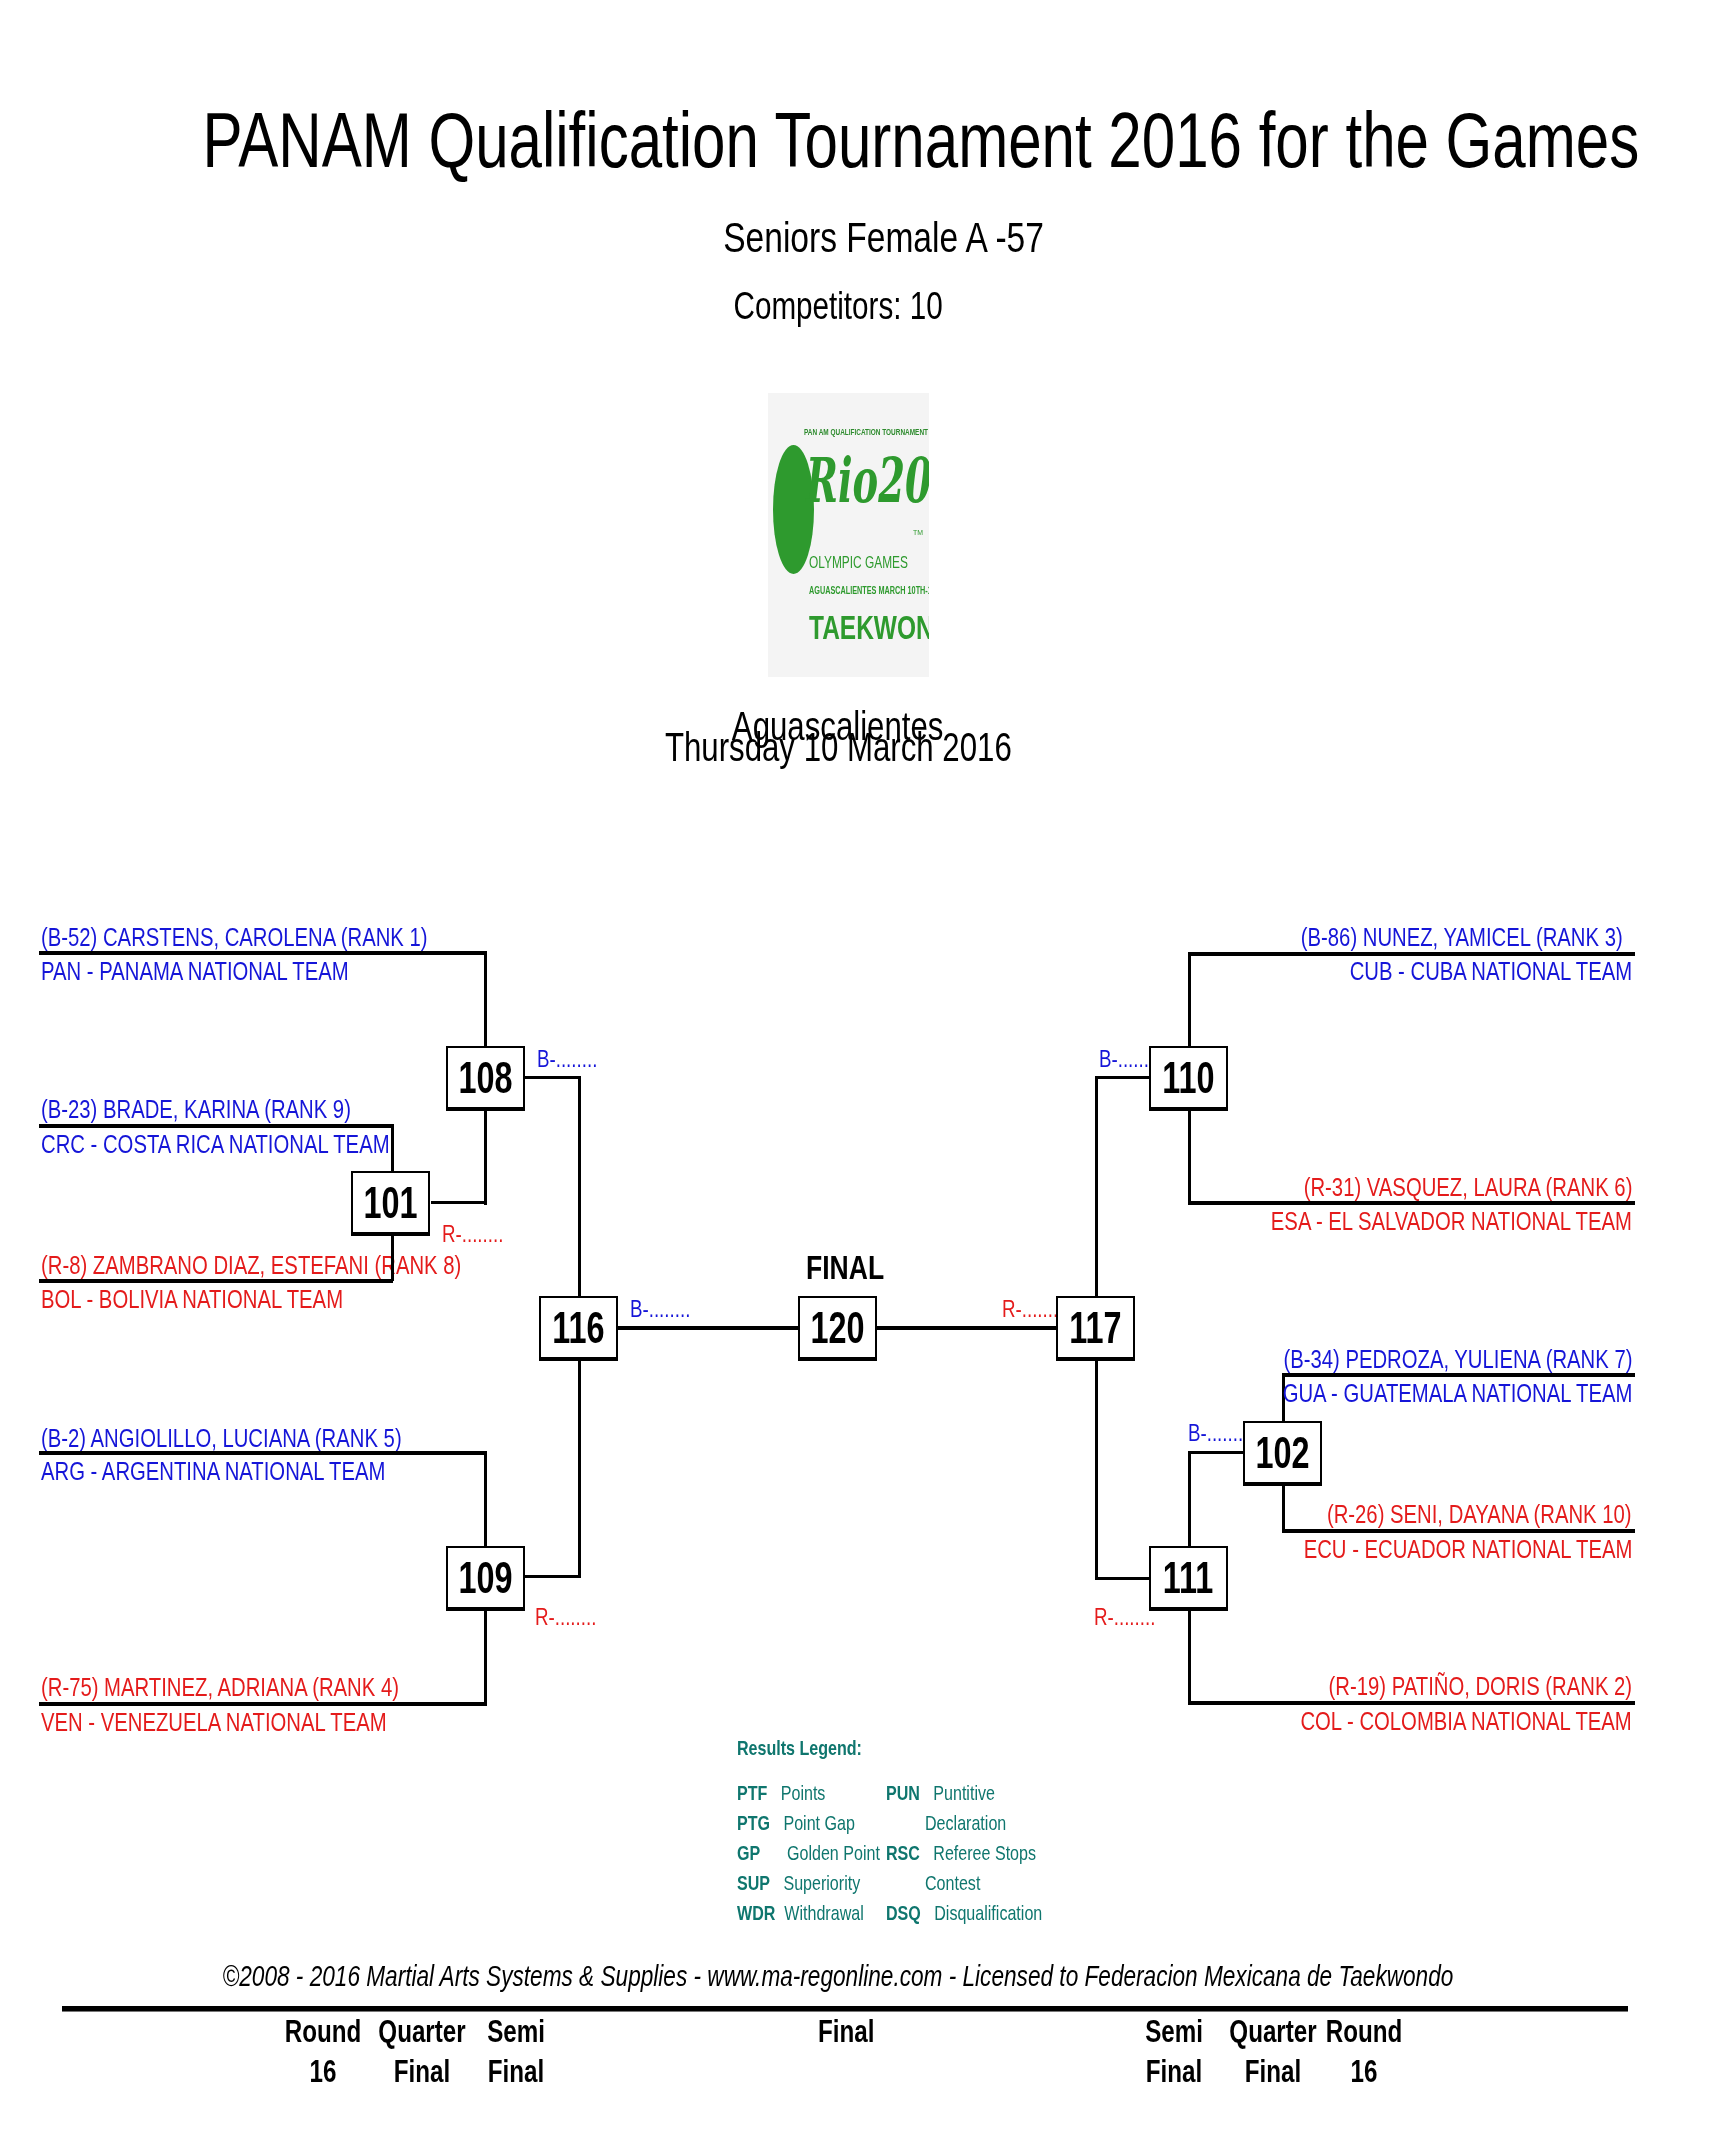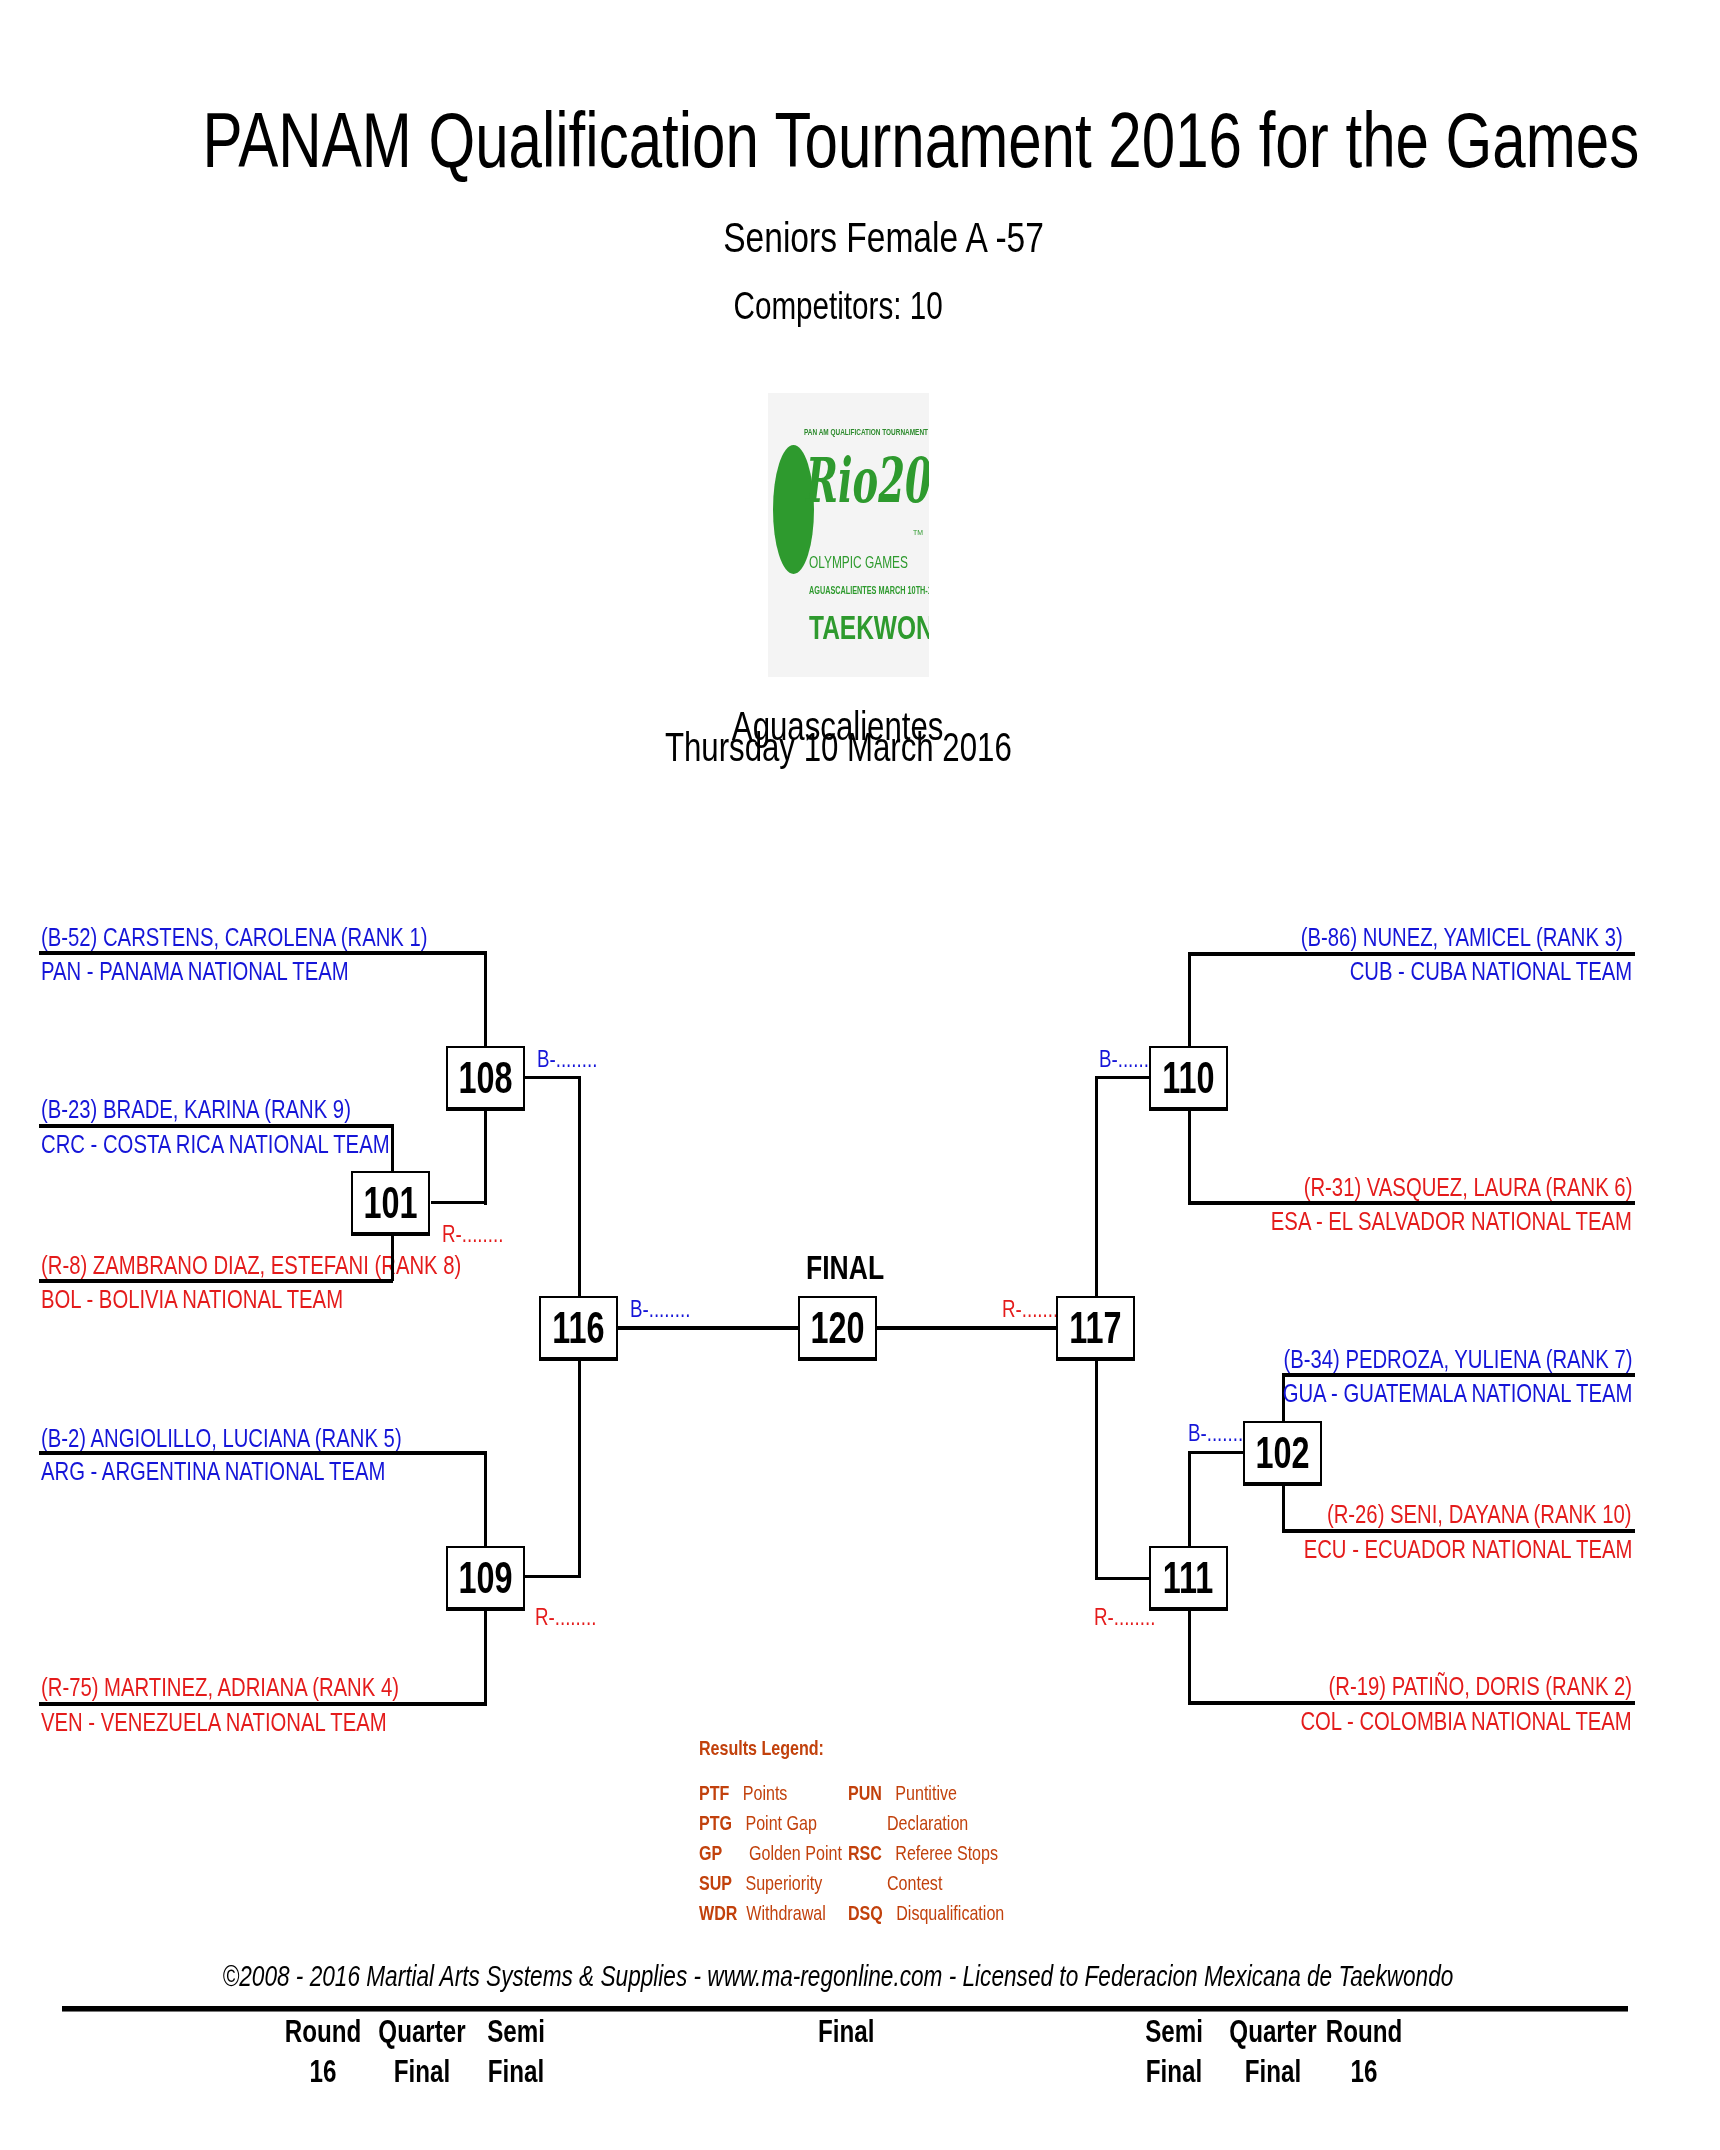--- a/index.html
+++ b/index.html
@@ -31,21 +31,21 @@
   .name{position:absolute;font-size:26px;line-height:27.5px;}
   .team{position:absolute;font-size:26px;line-height:27.5px;}
   .blue{color:#1515d8;}
   .red{color:#e41b1b;}
   .right .cond{transform-origin:right top;}
   .right{text-align:right;}
   .slot{position:absolute;font-size:24px;line-height:24px;}
   .final-label{position:absolute;left:795px;top:1248px;width:86px;text-align:center;font-size:34px;font-weight:bold;}
   .final-label .cond{transform-origin:center top;}
 
-  .legend{position:absolute;left:699px;top:1736px;color:#c2410c;}
+  .legend{position:absolute;left:737px;top:1736px;color:#0f766e;}
   .legend .lt{font-size:20.6px;font-weight:bold;}
   .legend .row{position:absolute;font-size:20.6px;white-space:nowrap;}
   .legend .code{font-weight:bold;}
 
   .copyright{position:absolute;left:0;width:1676px;top:1960px;text-align:center;font-size:29px;font-style:italic;}
   .copyright .cond{transform-origin:center top;}
   .footer-line{position:absolute;left:62px;width:1566px;top:2006px;height:5.2px;background:#000;border-bottom:1.7px solid #777;}
   .round{position:absolute;top:2012px;font-size:31px;line-height:40px;font-weight:bold;text-align:center;width:103px;}
   .round .cond{transform-origin:center top;}
 </style>

